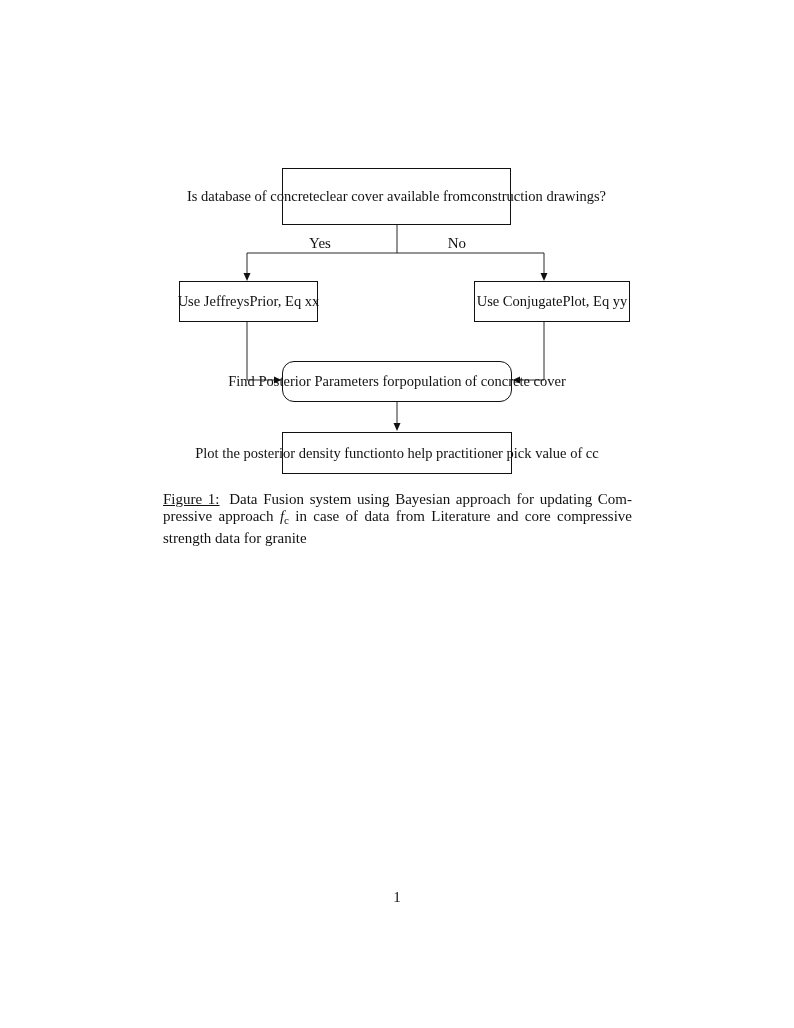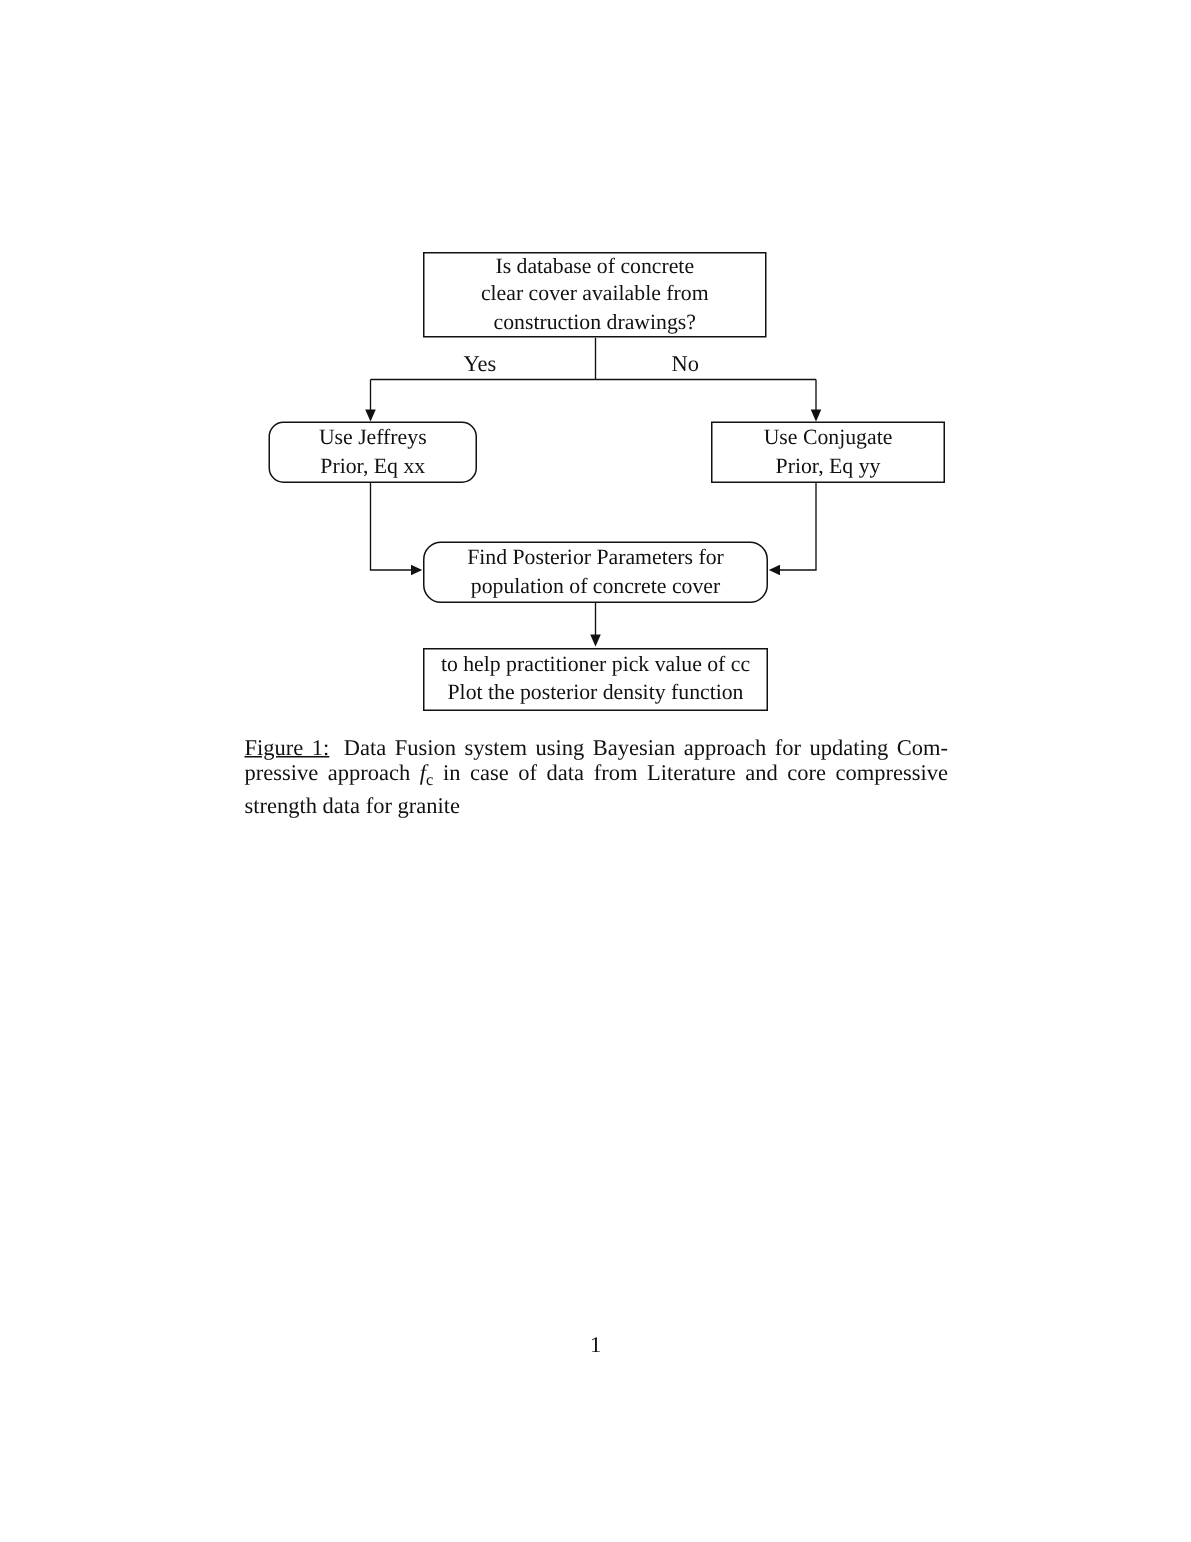--- a/index.html
+++ b/index.html
@@ -23,21 +23,21 @@
     width: 794px;
     height: 1028px;
     pointer-events: none;
   }
   .node {
     position: absolute;
     box-sizing: border-box;
     border: 1px solid #111111;
     background: #ffffff;
     display: flex;
-    flex-direction: column;
+    flex-direction: row;
     justify-content: center;
     align-items: center;
     text-align: center;
     font-size: 14.5px;
     line-height: 18.6px;
   }
   .node .nline {
     white-space: nowrap;
   }
   .edge-label {
@@ -104,38 +104,38 @@
       <polygon points="393.5,423 400.5,423 397,431"></polygon>
     </g>
   </svg>
 
   <div class="node" style="left:282px; top:168px; width:229px; height:57px;">
     <div class="nline">Is database of concrete</div>
     <div class="nline">clear cover available from</div>
     <div class="nline">construction drawings?</div>
   </div>
 
-  <div class="node" style="left:179px; top:281px; width:139px; height:41px;border-radius:10px;">
+  <div class="node" style="left:179px; top:281px; width:139px; height:41px;">
     <div class="nline">Use Jeffreys</div>
     <div class="nline">Prior, Eq xx</div>
   </div>
 
   <div class="node" style="left:474px; top:281px; width:156px; height:41px;">
     <div class="nline">Use Conjugate</div>
-    <div class="nline">Prior, Eq yy</div>
+    <div class="nline">Plot, Eq yy</div>
   </div>
 
   <div class="node" style="left:282px; top:361px; width:230px; height:41px;border-radius:12px;">
     <div class="nline">Find Posterior Parameters for</div>
     <div class="nline">population of concrete cover</div>
   </div>
 
   <div class="node" style="left:282px; top:432px; width:230px; height:42px;">
+    <div class="nline">Plot the posterior density function</div>
     <div class="nline">to help practitioner pick value of cc</div>
-    <div class="nline">Plot the posterior density function</div>
   </div>
 
   <div class="edge-label" style="left:300px; top:235px; width:40px;text-align:center;">Yes</div>
   <div class="edge-label" style="left:426px; top:235px; width:40px;text-align:right;">No</div>
 
   <div class="caption">
     <div class="cap-line cap-just">
       <span class="cap-label">Figure 1:</span>
       <span>Data Fusion system using Bayesian approach for updating Com-</span>
     </div>

